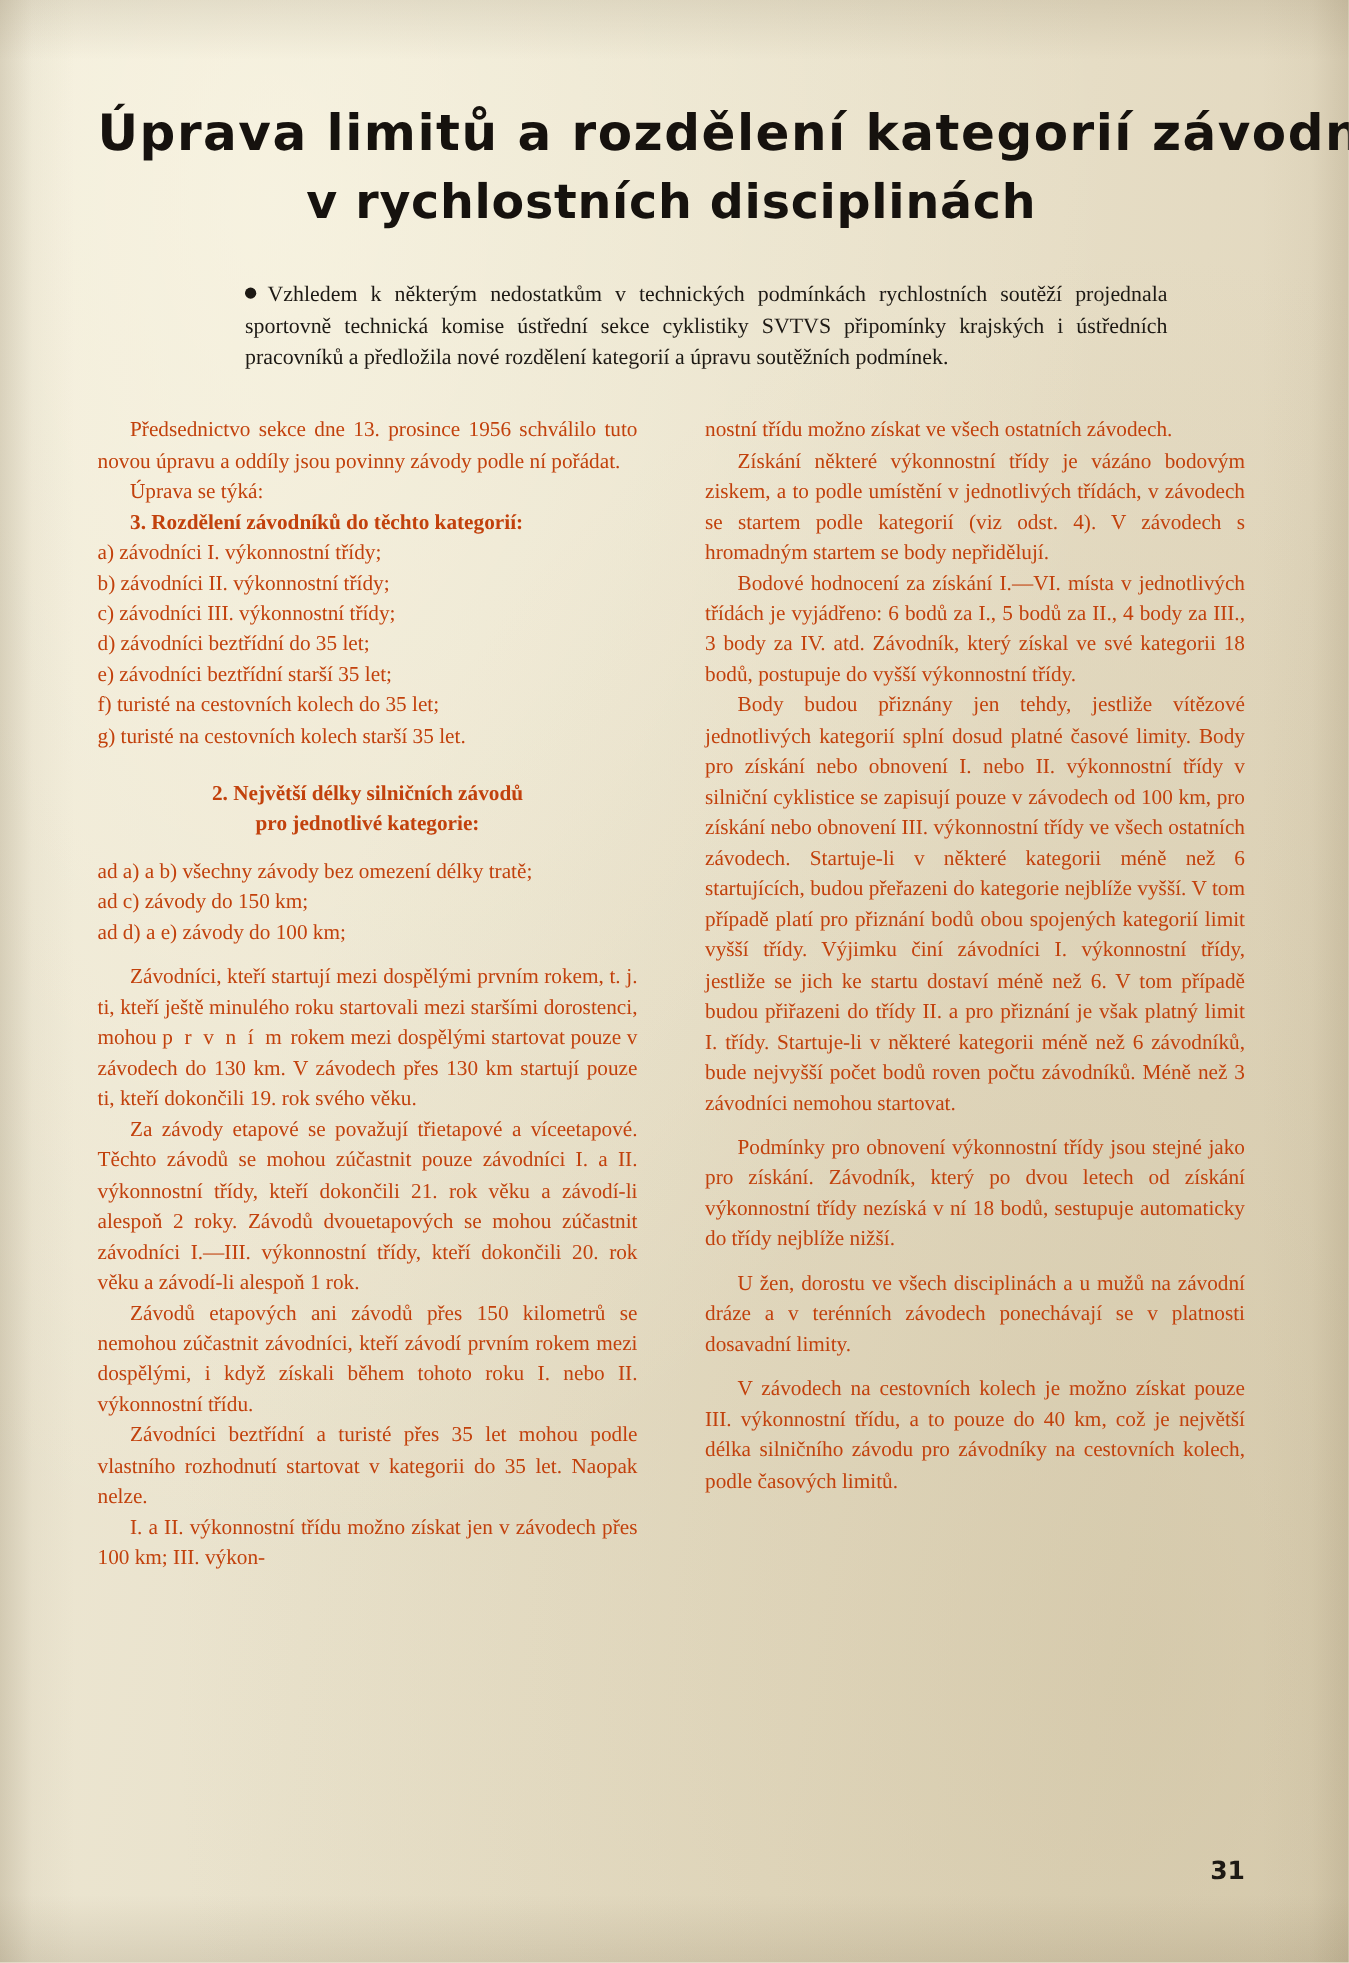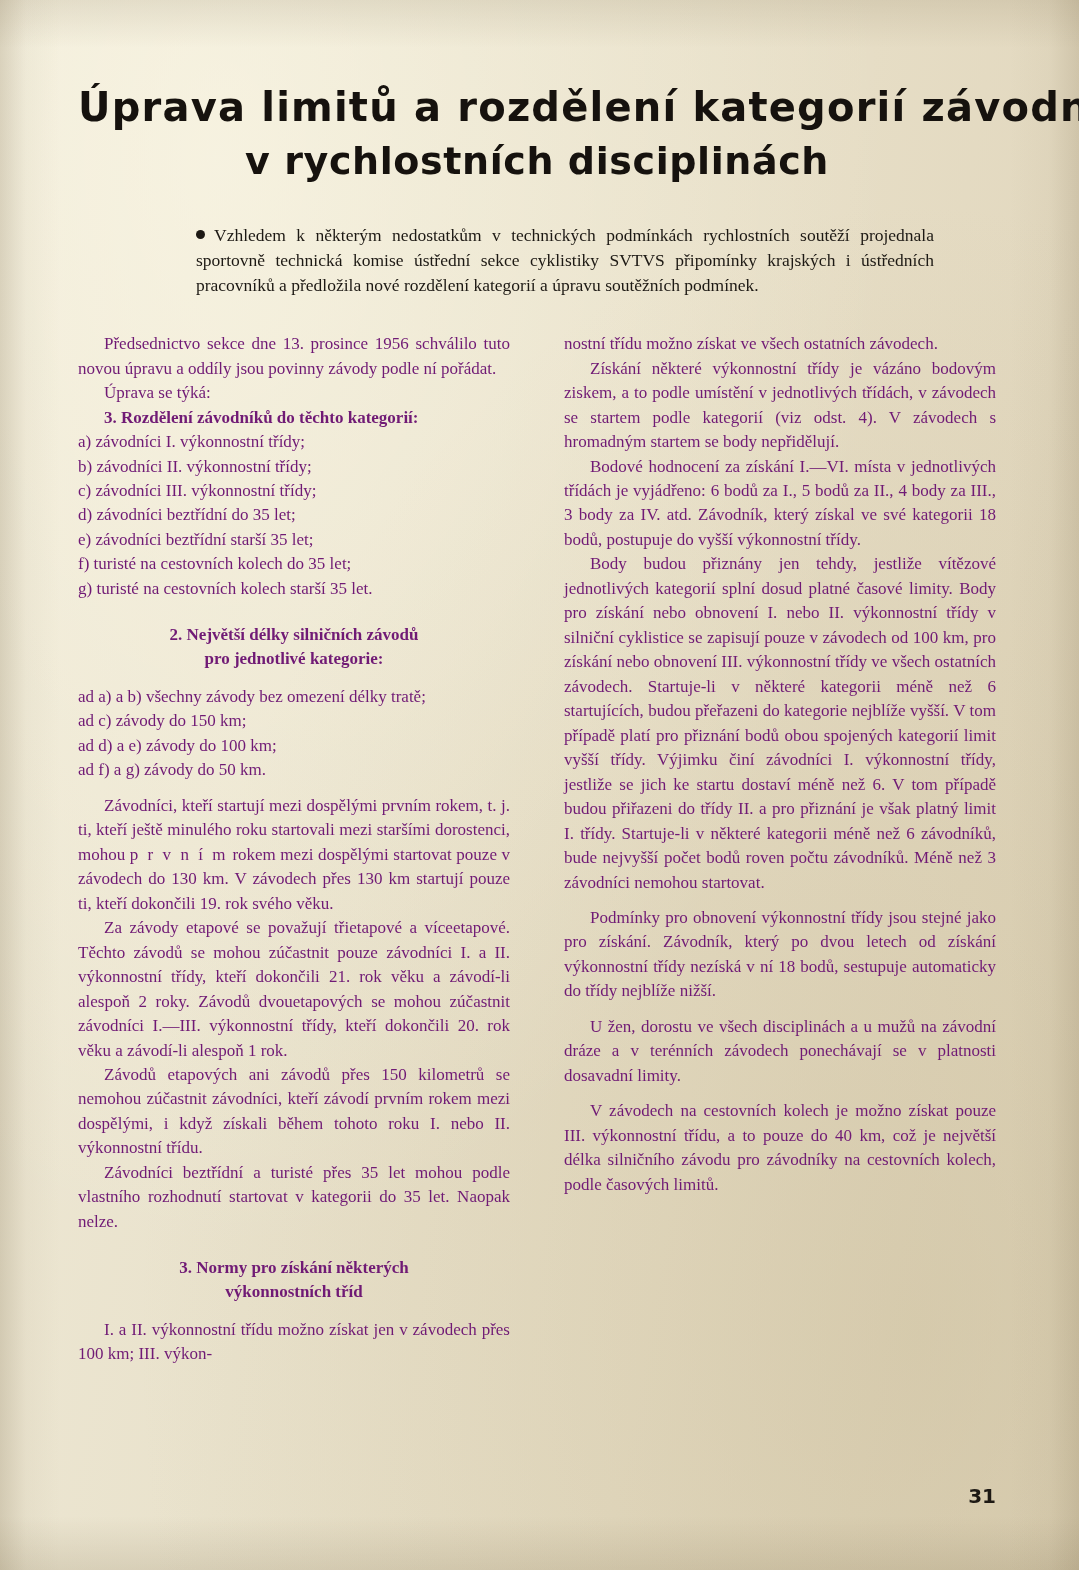--- a/index.html
+++ b/index.html
@@ -94,21 +94,21 @@
   .cols {
     display: flex;
     gap: 54px;
     margin-top: 34px;
   }
   .col {
     width: 432px;
     font-size: 17px;
     line-height: 1.44;
     text-align: justify;
-    color: #701a75;
+    color: #c2410c;
   }
   .col p {
     margin: 0;
     text-indent: 26px;
   }
   .col p.noindent {
     text-indent: 0;
   }
   .col p + p {
     margin-top: 0;
@@ -193,33 +193,28 @@
 
       <div class="subhead">
         <span>2. Největší délky silničních závodů</span>
         <span>pro jednotlivé kategorie:</span>
       </div>
 
       <ul class="plain">
         <li class="ind" style="padding-left:58px;text-indent:-58px;">ad a) a b) všechny závody bez omezení délky tratě;</li>
         <li class="ind">ad c) závody do 150 km;</li>
         <li class="ind">ad d) a e) závody do 100 km;</li>
-        <li class="ind">ad f) a g) závody do 50 km.</li>
       </ul>
 
       <p class="gap-before"><span>Závodníci, kteří startují mezi dospělými prvním rokem, t. j. ti, kteří ještě minulého roku startovali mezi staršími dorostenci, mohou </span><span class="sp-wide">p r v n í m</span><span> rokem mezi dospělými startovat pouze v závodech do 130 km. V závodech přes 130 km startují pouze ti, kteří dokončili 19. rok svého věku.</span></p>
 
       <p>Za závody etapové se považují třietapové a víceetapové. Těchto závodů se mohou zúčastnit pouze závodníci I. a II. výkonnostní třídy, kteří dokončili 21. rok věku a závodí-li alespoň 2 roky. Závodů dvouetapových se mohou zúčastnit závodníci I.—III. výkonnostní třídy, kteří dokončili 20. rok věku a závodí-li alespoň 1 rok.</p>
       <p>Závodů etapových ani závodů přes 150 kilometrů se nemohou zúčastnit závodníci, kteří závodí prvním rokem mezi dospělými, i když získali během tohoto roku I. nebo II. výkonnostní třídu.</p>
       <p>Závodníci beztřídní a turisté přes 35 let mohou podle vlastního rozhodnutí startovat v kategorii do 35 let. Naopak nelze.</p>
 
-      <div class="subhead">
-        <span>3. Normy pro získání některých</span>
-        <span>výkonnostních tříd</span>
-      </div>
 
       <p>I. a II. výkonnostní třídu možno získat jen v závodech přes 100 km; III. výkon-</p>
     </div>
 
     <div class="col">
       <p class="noindent">nostní třídu možno získat ve všech ostatních závodech.</p>
       <p>Získání některé výkonnostní třídy je vázáno bodovým ziskem, a to podle umístění v jednotlivých třídách, v závodech se startem podle kategorií (viz odst. 4). V závodech s hromadným startem se body nepřidělují.</p>
       <p>Bodové hodnocení za získání I.—VI. místa v jednotlivých třídách je vyjádřeno: 6 bodů za I., 5 bodů za II., 4 body za III., 3 body za IV. atd. Závodník, který získal ve své kategorii 18 bodů, postupuje do vyšší výkonnostní třídy.</p>
       <p>Body budou přiznány jen tehdy, jestliže vítězové jednotlivých kategorií splní dosud platné časové limity. Body pro získání nebo obnovení I. nebo II. výkonnostní třídy v silniční cyklistice se zapisují pouze v závodech od 100 km, pro získání nebo obnovení III. výkonnostní třídy ve všech ostatních závodech. Startuje-li v některé kategorii méně než 6 startujících, budou přeřazeni do kategorie nejblíže vyšší. V tom případě platí pro přiznání bodů obou spojených kategorií limit vyšší třídy. Výjimku činí závodníci I. výkonnostní třídy, jestliže se jich ke startu dostaví méně než 6. V tom případě budou přiřazeni do třídy II. a pro přiznání je však platný limit I. třídy. Startuje-li v některé kategorii méně než 6 závodníků, bude nejvyšší počet bodů roven počtu závodníků. Méně než 3 závodníci nemohou startovat.</p>
       <p class="gap-before">Podmínky pro obnovení výkonnostní třídy jsou stejné jako pro získání. Závodník, který po dvou letech od získání výkonnostní třídy nezíská v ní 18 bodů, sestupuje automaticky do třídy nejblíže nižší.</p>

